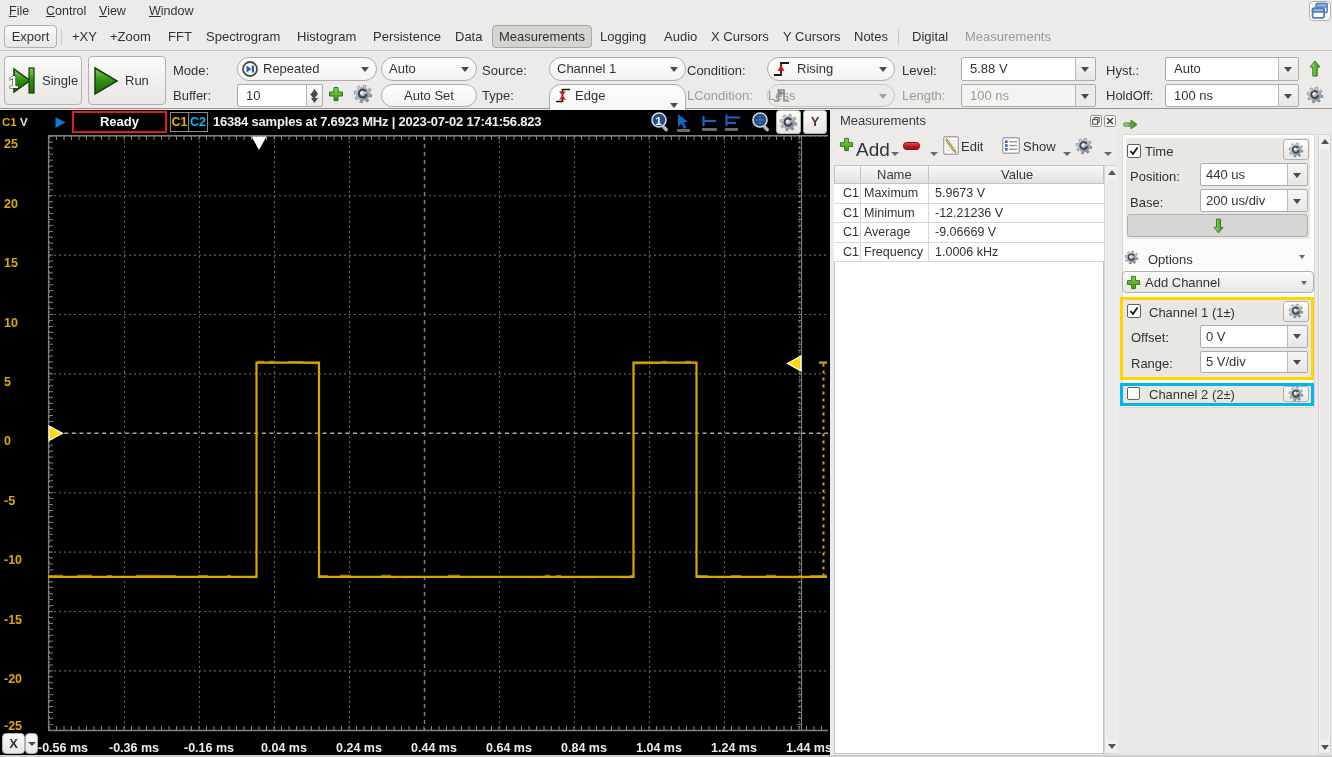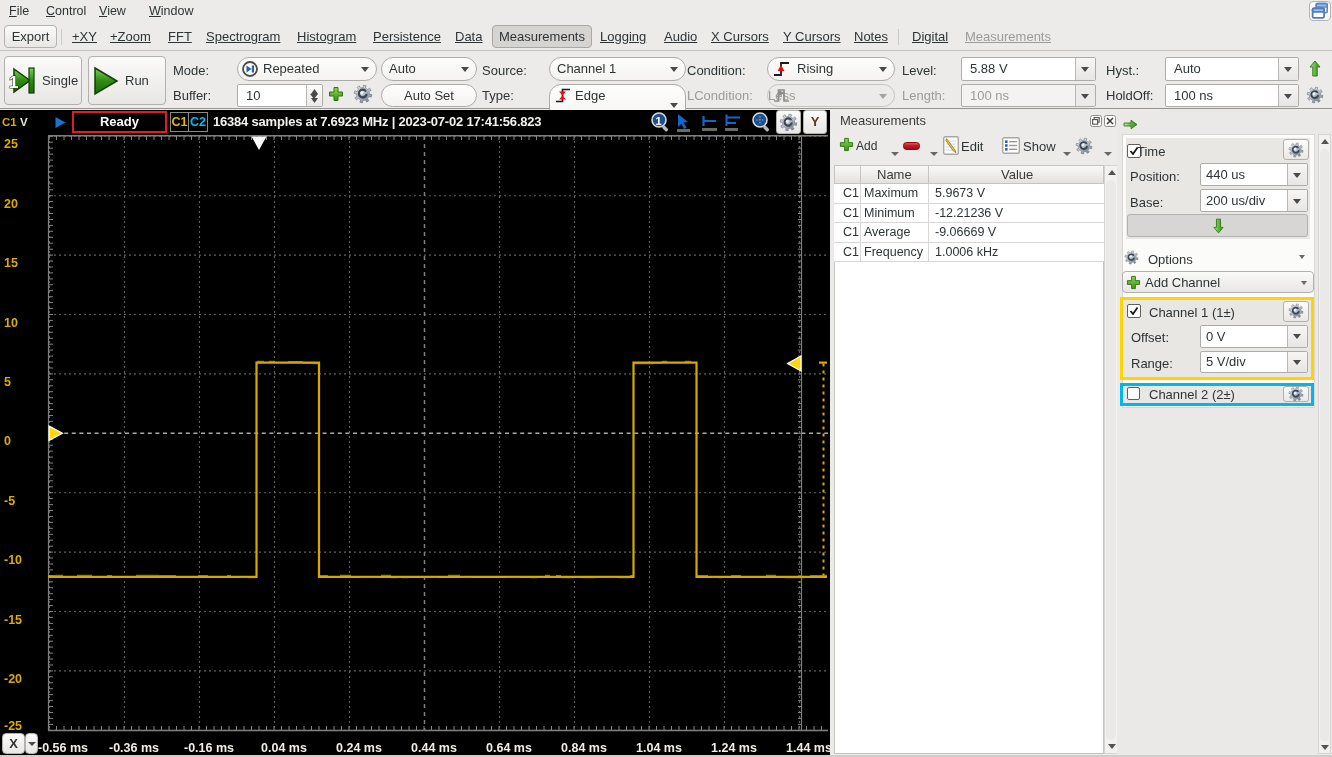--- a/index.html
+++ b/index.html
@@ -3,21 +3,21 @@
 <meta charset="utf-8">
 <style>
   * { margin:0; padding:0; box-sizing:border-box; }
   html,body { width:1332px; height:757px; overflow:hidden; }
   body { font-family:"Liberation Sans", sans-serif; font-size:13px; color:#2e3436; background:#ecebe9; position:relative; }
   .abs { position:absolute; }
   
   #menubar { left:0; top:0; width:1332px; height:23px; background:#ecebe9; }
   #menubar span { position:absolute; top:4px; font-size:12.5px; }
   #tabbar { left:0; top:23px; width:1332px; height:28px; background:#ecebe9; border-bottom:1px solid #c3c2c0; }
-  .tab { position:absolute; top:6px; font-size:13px; white-space:nowrap;text-decoration:underline; }
+  .tab { position:absolute; top:6px; font-size:13px; white-space:nowrap; }
   .btnface { background:linear-gradient(#fbfbfa,#efeeec 60%,#e8e7e5); border:1px solid #b3b1ae; border-radius:4px; }
   #exportbtn { position:absolute; left:4px; top:2px; width:53px; height:23px; text-align:center; line-height:21px; font-size:13px; }
   .vsep { position:absolute; top:6px; width:1px; height:16px; background:#c9c8c6; }
   #measactive { position:absolute; left:492px; top:2px; width:100px; height:23px; background:#d6d4d1; border:1px solid #a9a7a4; border-radius:4px; text-align:center; line-height:21px; }
   #controls { left:0; top:51px; width:1332px; height:58px; background:#ecebe9; border-bottom:1px solid #96948f; }
   .lbl { position:absolute; font-size:13px; white-space:nowrap; }
   .lbl.dis { color:#9d9b97; }
   .combo { position:absolute; background:linear-gradient(#fdfdfc,#f4f3f1); border:1px solid #aeaca9; border-radius:12px; font-size:13px; white-space:nowrap; }
   .combo .ar { position:absolute; right:7px; top:50%; margin-top:-2px; width:0; height:0; border-left:4.5px solid transparent; border-right:4.5px solid transparent; border-top:5px solid #4a4a48; }
   .combo.dis { background:#ecebe9; border-color:#c6c4c1; color:#9d9b97; }
@@ -349,21 +349,21 @@
     <rect x="2.6" y="4.6" width="5" height="4.6" fill="#fcfcfb" stroke="#55534f" stroke-width="1.1"></rect>
   </svg>
   <svg style="position:absolute;left:274px;top:5px" width="12" height="12" viewBox="0 0 12 12">
     <rect x="0.5" y="0.5" width="11" height="11" rx="2" fill="#fcfcfb" stroke="#8e8c89"></rect>
     <path d="M3 3 L9 9 M9 3 L3 9" stroke="#3c3a36" stroke-width="1.5"></path>
   </svg>
 
   <svg style="position:absolute;left:9px;top:27px" width="15" height="15" viewBox="0 0 16 16">
     <path d="M6 1.5 H10 V6 H14.5 V10 H10 V14.5 H6 V10 H1.5 V6 H6 Z" fill="url(#grplus)" stroke="#2c7410" stroke-width="1"></path>
   </svg>
-  <span style="position:absolute;left:26px;top:29px;font-size:12px">Add</span>
+  <span style="position:absolute;left:26px;top:29px;font-size:19px">Add</span>
   <i class="tinyar" style="left:61px;top:42px"></i>
   <svg style="position:absolute;left:73px;top:32px" width="17" height="8" viewBox="0 0 17 8">
     <defs>
         <linearGradient id="grmin" x1="0" y1="0" x2="0" y2="1">
       <stop offset="0" stop-color="#ea6157"></stop>
           <stop offset="0.45" stop-color="#c01c28"></stop>
           <stop offset="1" stop-color="#a00a14"></stop>
     </linearGradient>
       </defs>
     <rect x="0.5" y="0.5" width="16" height="7" rx="3" fill="url(#grmin)" stroke="#8c0810"></rect>
@@ -443,21 +443,21 @@
   </svg>
 
   <div style="position:absolute;left:5px;top:24px;width:193px;height:274px;background:#fbfbfa;border:1px solid #d8d7d5"></div>
 
   <div class="group" style="left:9px;top:28px;width:184px;height:101px">
     <div class="cb" style="left:1px;top:6px">
         <svg width="12" height="12" viewBox="0 0 12 12" style="position:absolute;left:0;top:0">
           <path d="M2.5 6 L5 9 L9.5 2.5" fill="none" stroke="#1a1a1a" stroke-width="1.8"></path>
         </svg>
       </div>
-    <span class="lbl" style="left:11px;top:6px">Time</span>
+    <span class="lbl" style="left:19px;top:6px">Time</span>
     <div class="gearbtn" style="left:157px;top:1px;width:26px;height:21px">
         <svg style="" width="16" height="16" viewBox="0 0 100 100">
           <defs>
             <linearGradient id="ggr" x1="0" y1="0" x2="1" y2="1">
               <stop offset="0" stop-color="#e8eaec"></stop>
               <stop offset="0.55" stop-color="#b9bec4"></stop>
               <stop offset="1" stop-color="#5d6a78"></stop>
             </linearGradient>
           </defs>
           <path d="M81.6 44.9 L93.4 43.0 A44 44 0 0 1 93.4 57.0 L81.6 55.1 A32 32 0 0 1 75.9 68.7 L85.7 75.8 A44 44 0 0 1 75.8 85.7 L68.7 75.9 A32 32 0 0 1 55.1 81.6 L57.0 93.4 A44 44 0 0 1 43.0 93.4 L44.9 81.6 A32 32 0 0 1 31.3 75.9 L24.2 85.7 A44 44 0 0 1 14.3 75.8 L24.1 68.7 A32 32 0 0 1 18.4 55.1 L6.6 57.0 A44 44 0 0 1 6.6 43.0 L18.4 44.9 A32 32 0 0 1 24.1 31.3 L14.3 24.2 A44 44 0 0 1 24.2 14.3 L31.3 24.1 A32 32 0 0 1 44.9 18.4 L43.0 6.6 A44 44 0 0 1 57.0 6.6 L55.1 18.4 A32 32 0 0 1 68.7 24.1 L75.8 14.3 A44 44 0 0 1 85.7 24.2 L75.9 31.3 A32 32 0 0 1 81.6 44.9 Z" fill="url(#ggr)" stroke="#6b7683" stroke-width="3" transform="rotate(12 50 50)"></path>

